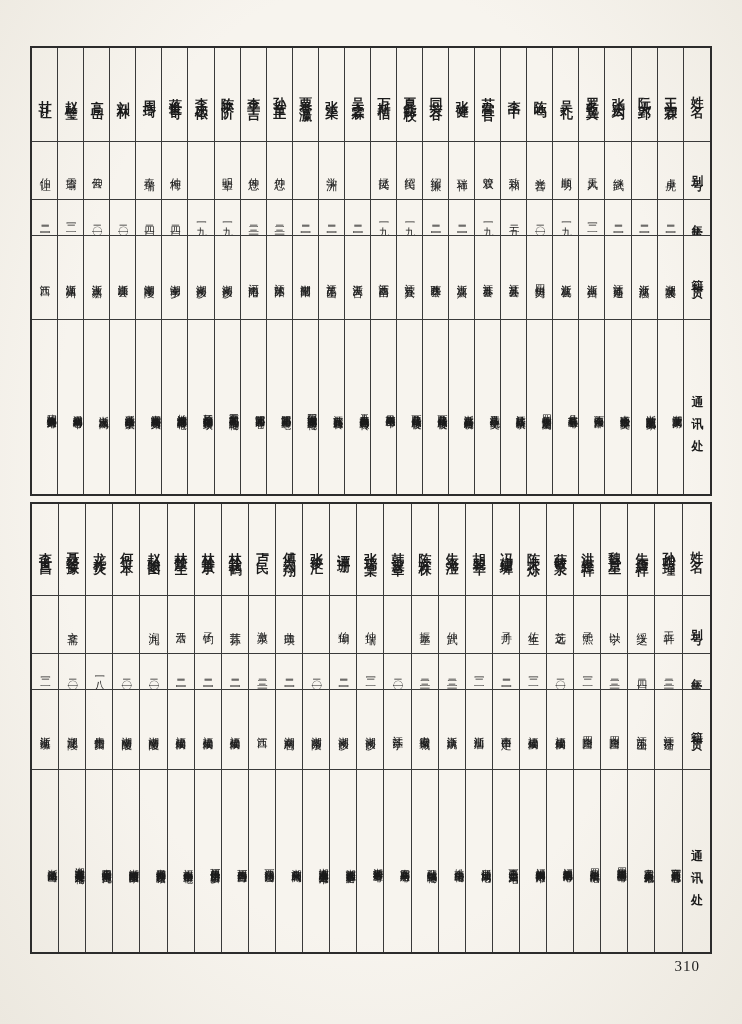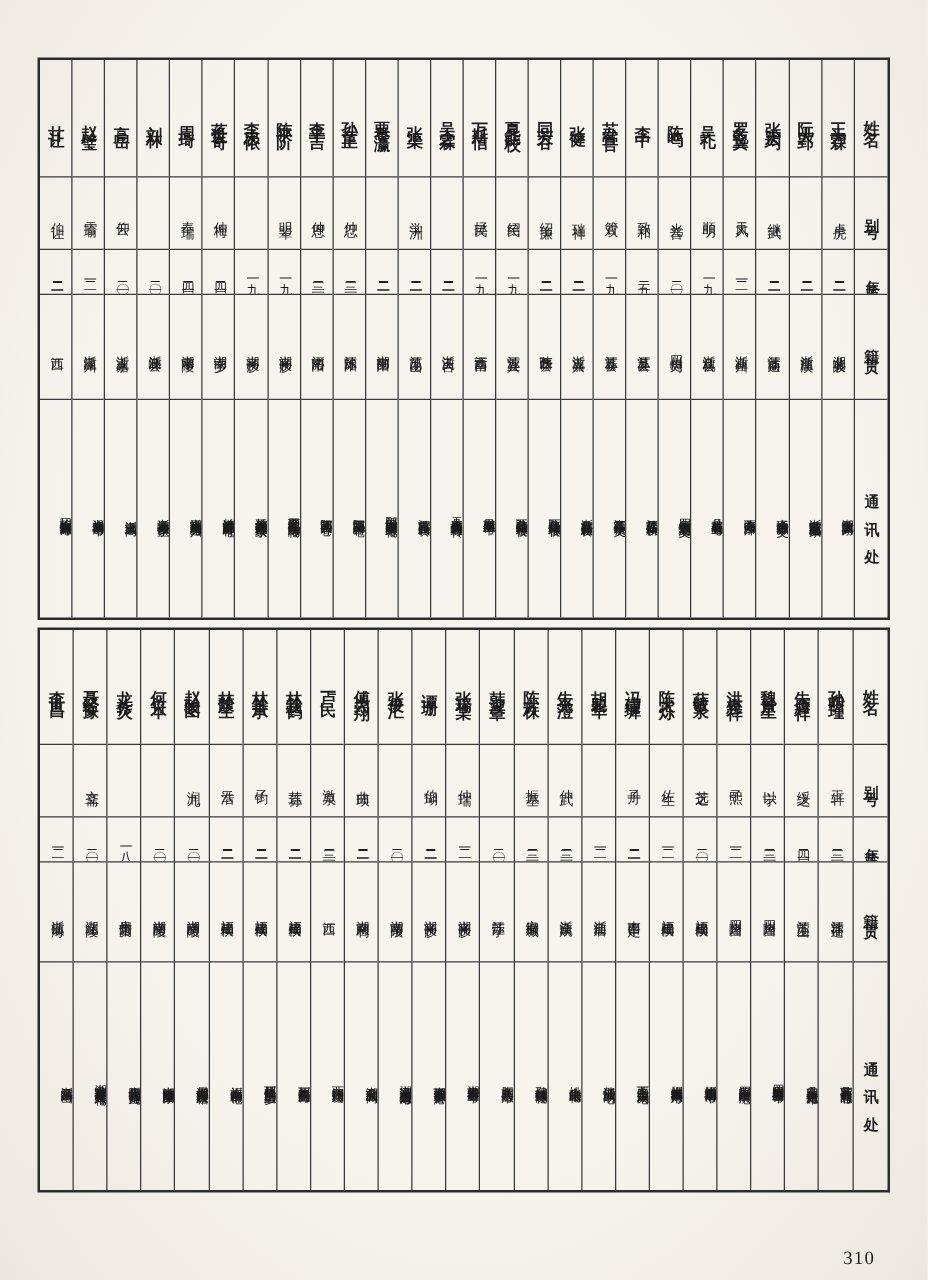--- a/index.html
+++ b/index.html
@@ -43,21 +43,21 @@
   .cell-age{height:var(--h-age);font-size:10.5px;letter-spacing:1px;}
   .cell-native{height:var(--h-native);font-size:10.5px;letter-spacing:1px;line-height:1.1;}
   .cell-address{flex:1 1 auto;border-bottom:none;font-size:10px;line-height:1.12;letter-spacing:0.5px;align-items:flex-start;padding-top:6px;}
   .header-col .cell{font-weight:bold;}
   .header-col .cell-name{letter-spacing:9px;font-size:13px;}
   .header-col .cell-alias{letter-spacing:6px;font-size:12px;}
   .header-col .cell-age{letter-spacing:3px;font-size:11px;}
   .header-col .cell-native{letter-spacing:8px;font-size:12px;}
   .header-col .cell-address{letter-spacing:22px;font-size:12px;align-items:center;padding-top:24px;}
   .page-number{
-    position:absolute;right:42px;top:999px;
+    position:absolute;right:42px;top:958px;
     font-size:15px;letter-spacing:1px;
     font-family:"Liberation Serif",serif;
   }
 </style>
 </head>
 <body>
 
 <div class="sheet">
   <div class="roster t-top">
       <div class="col header-col">

